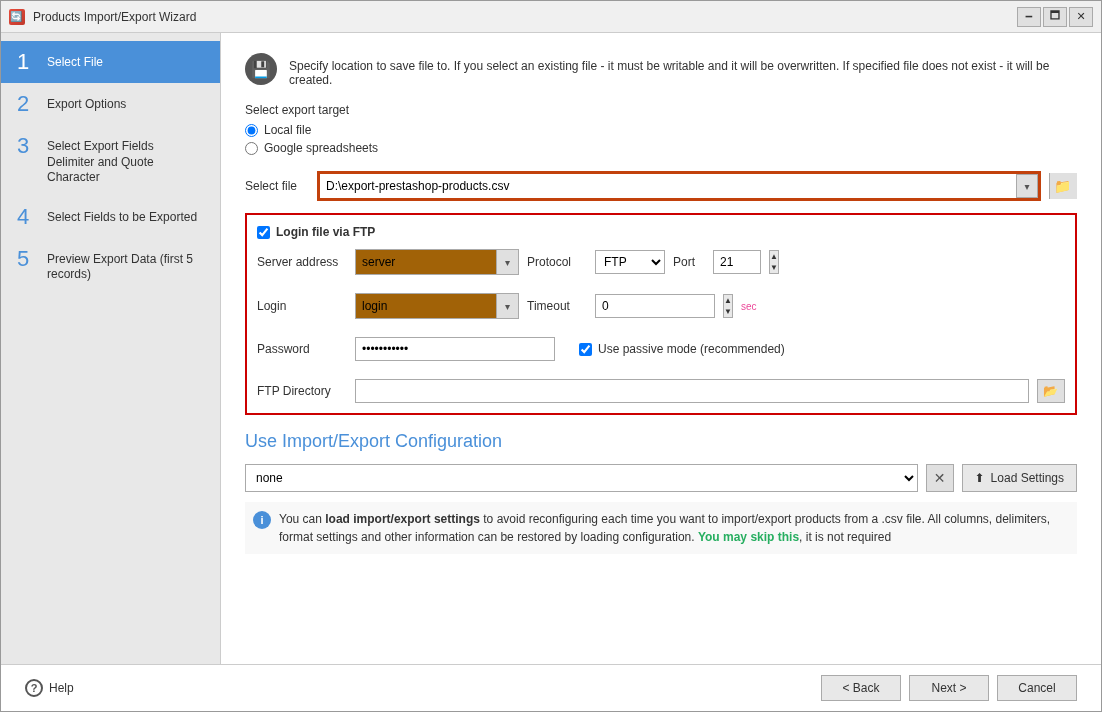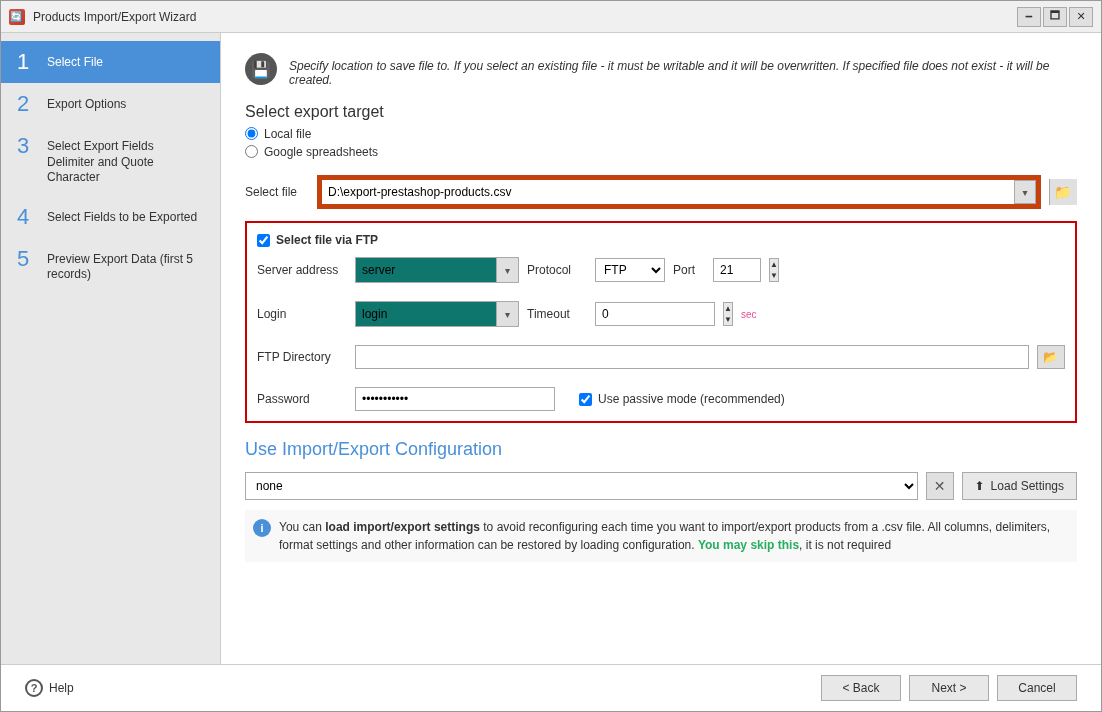--- a/index.html
+++ b/index.html
@@ -130,33 +130,32 @@
       display: flex;
       align-items: center;
       justify-content: center;
       color: white;
       font-size: 16px;
     }
     .info-text {
       font-size: 12px;
       color: #333;
       padding-top: 6px;
-      font-style: italic;
     }
     .export-target-group {
       margin-bottom: 12px;
     }
     .export-target-label {
-      font-size: 16px;
+      font-size: 12px;
       color: #333;
       margin-bottom: 6px;
     }
     .radio-option {
       display: flex;
-      align-items: flex-start;
+      align-items: flex-end;
       gap: 6px;
       margin-bottom: 4px;
     }
     .radio-option input[type="radio"] {
       cursor: pointer;
     }
     .radio-label {
       font-size: 12px;
       color: #333;
     }
@@ -167,21 +166,21 @@
       margin-bottom: 12px;
     }
     .file-select-label {
       font-size: 12px;
       color: #333;
       min-width: 64px;
     }
     .file-input-combo {
       display: flex;
       flex: 1;
-      border: 5px solid #c2410c;
+      border: 3px solid #c2410c;
     }
     .file-input-text {
       flex: 1;
       border: none;
       padding: 3px 6px;
       font-size: 12px;
       outline: none;
       background: white;
     }
     .file-browse-btn {
@@ -431,21 +430,21 @@
     }
     .input-with-arrow {
       display: flex;
       border: 1px solid #aaa;
     }
     .input-with-arrow input {
       border: none;
       padding: 2px 6px;
       font-size: 12px;
       outline: none;
-      background: #0f766e;
+      background: #a16207;
     }
     .input-with-arrow .dropdown-arrow {
       border: none;
       border-left: 1px solid #aaa;
     }
     .ftp-dir-text-input {
       flex: 1;
       border: 1px solid #aaa;
       padding: 2px 6px;
       font-size: 12px;
@@ -520,21 +519,21 @@
         <div class="file-input-combo">
           <input class="file-input-text" type="text" value="D:\export-prestashop-products.csv" style="">
           <div class="dropdown-arrow">▾</div>
         </div>
         <div class="file-browse-btn">📁</div>
       </div>
 
       <div class="ftp-section">
         <div class="ftp-header">
           <input type="checkbox" checked="" style="">
-          <span class="ftp-header-label">Select file via FTP</span>
+          <span class="ftp-header-label">Login file via FTP</span>
         </div>
         <div class="ftp-fields">
 
           <div class="ftp-row">
             <span class="ftp-field-label">Server address</span>
             <div class="input-with-arrow">
               <input type="text" style="width: 140px;" value="server">
               <div class="dropdown-arrow">▾</div>
             </div>
             <span class="ftp-field-label" style="min-width:60px;">Protocol</span>
@@ -560,32 +559,32 @@
             <span class="ftp-field-label" style="min-width:60px;">Timeout</span>
             <input type="text" class="ftp-input ftp-timeout-input" value="0" style="">
             <div class="spin-buttons">
               <button class="spin-btn">▲</button>
               <button class="spin-btn">▼</button>
             </div>
             <span class="sec-label">sec</span>
           </div>
 
           <div class="ftp-row">
-            <span class="ftp-field-label">FTP Directory</span>
-            <input type="text" class="ftp-dir-text-input" value="" style="">
-            <div class="ftp-dir-browse-btn">📂</div>
-          </div>
-
-          <div class="ftp-row">
             <span class="ftp-field-label">Password</span>
             <input type="password" class="ftp-input ftp-password-input" value="password123" style="">
             <div style="display:flex;align-items:center;gap:6px;margin-left:16px;">
               <input type="checkbox" checked="" style="">
               <span class="passive-mode-label">Use passive mode (recommended)</span>
             </div>
+          </div>
+
+          <div class="ftp-row">
+            <span class="ftp-field-label">FTP Directory</span>
+            <input type="text" class="ftp-dir-text-input" value="" style="">
+            <div class="ftp-dir-browse-btn">📂</div>
           </div>
         </div>
       </div>
 
       <div>
         <div class="section-title">Use Import/Export Configuration</div>
         <div class="config-row">
           <select class="config-select">
             <option>none</option>
           </select>

